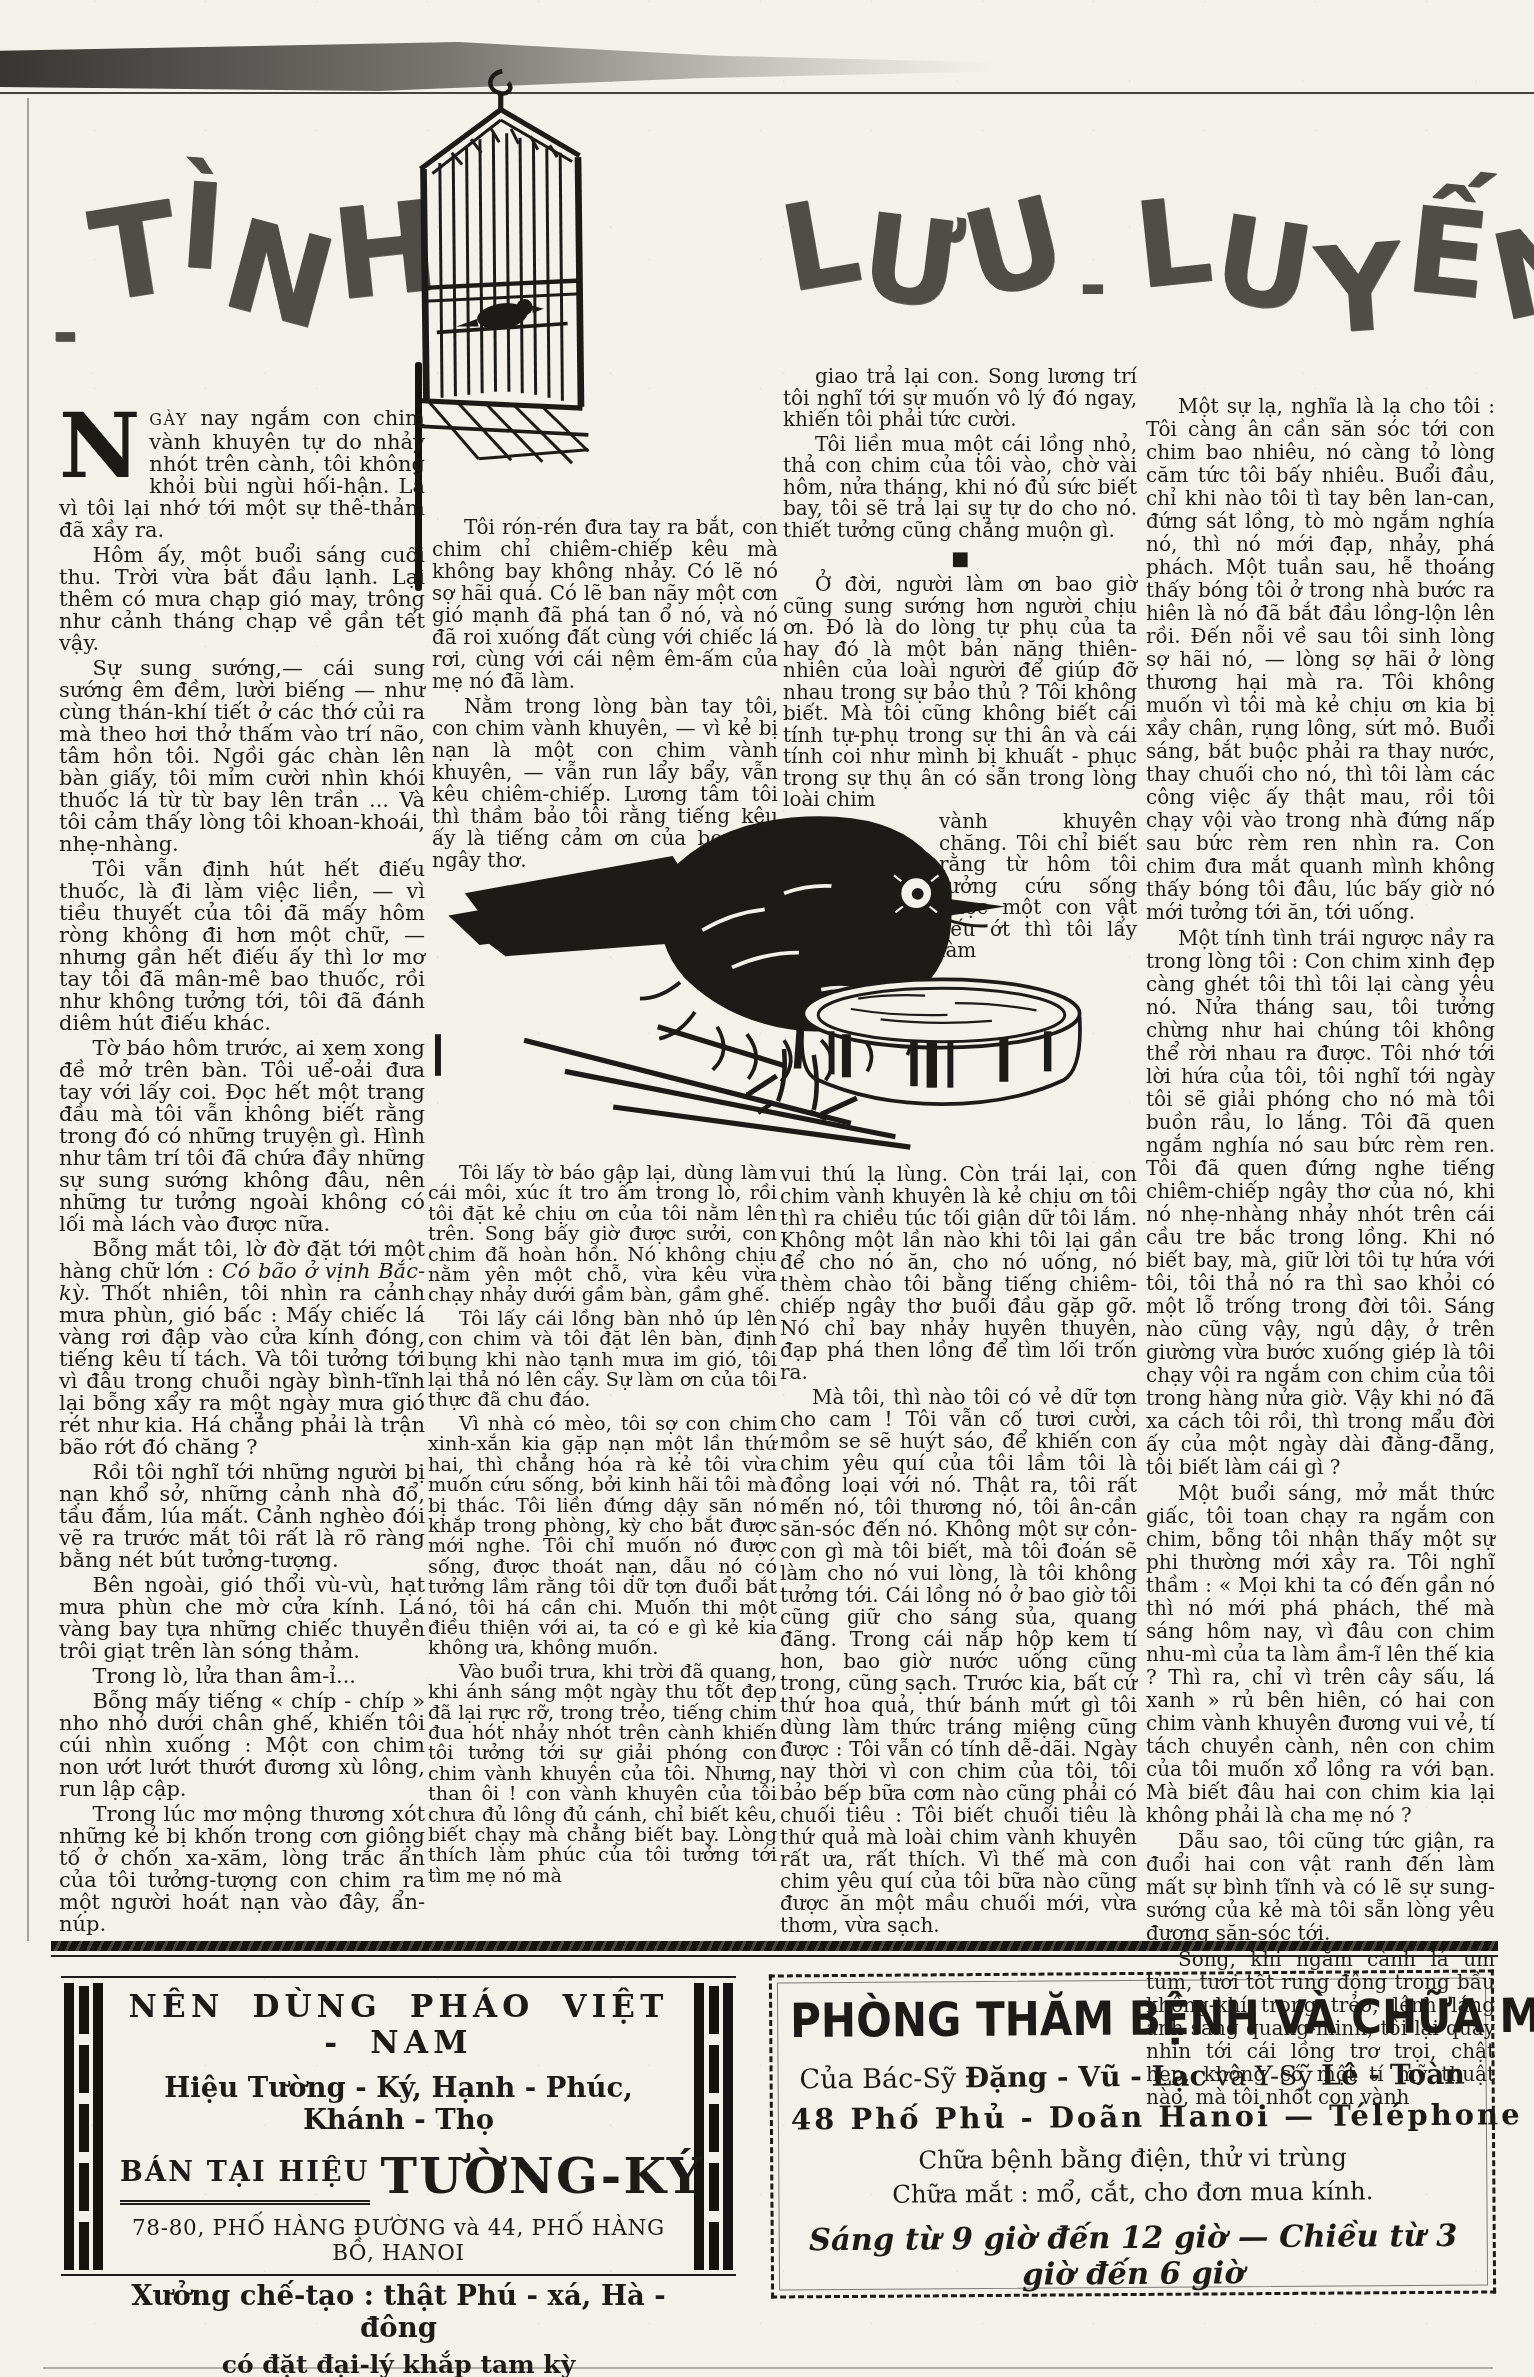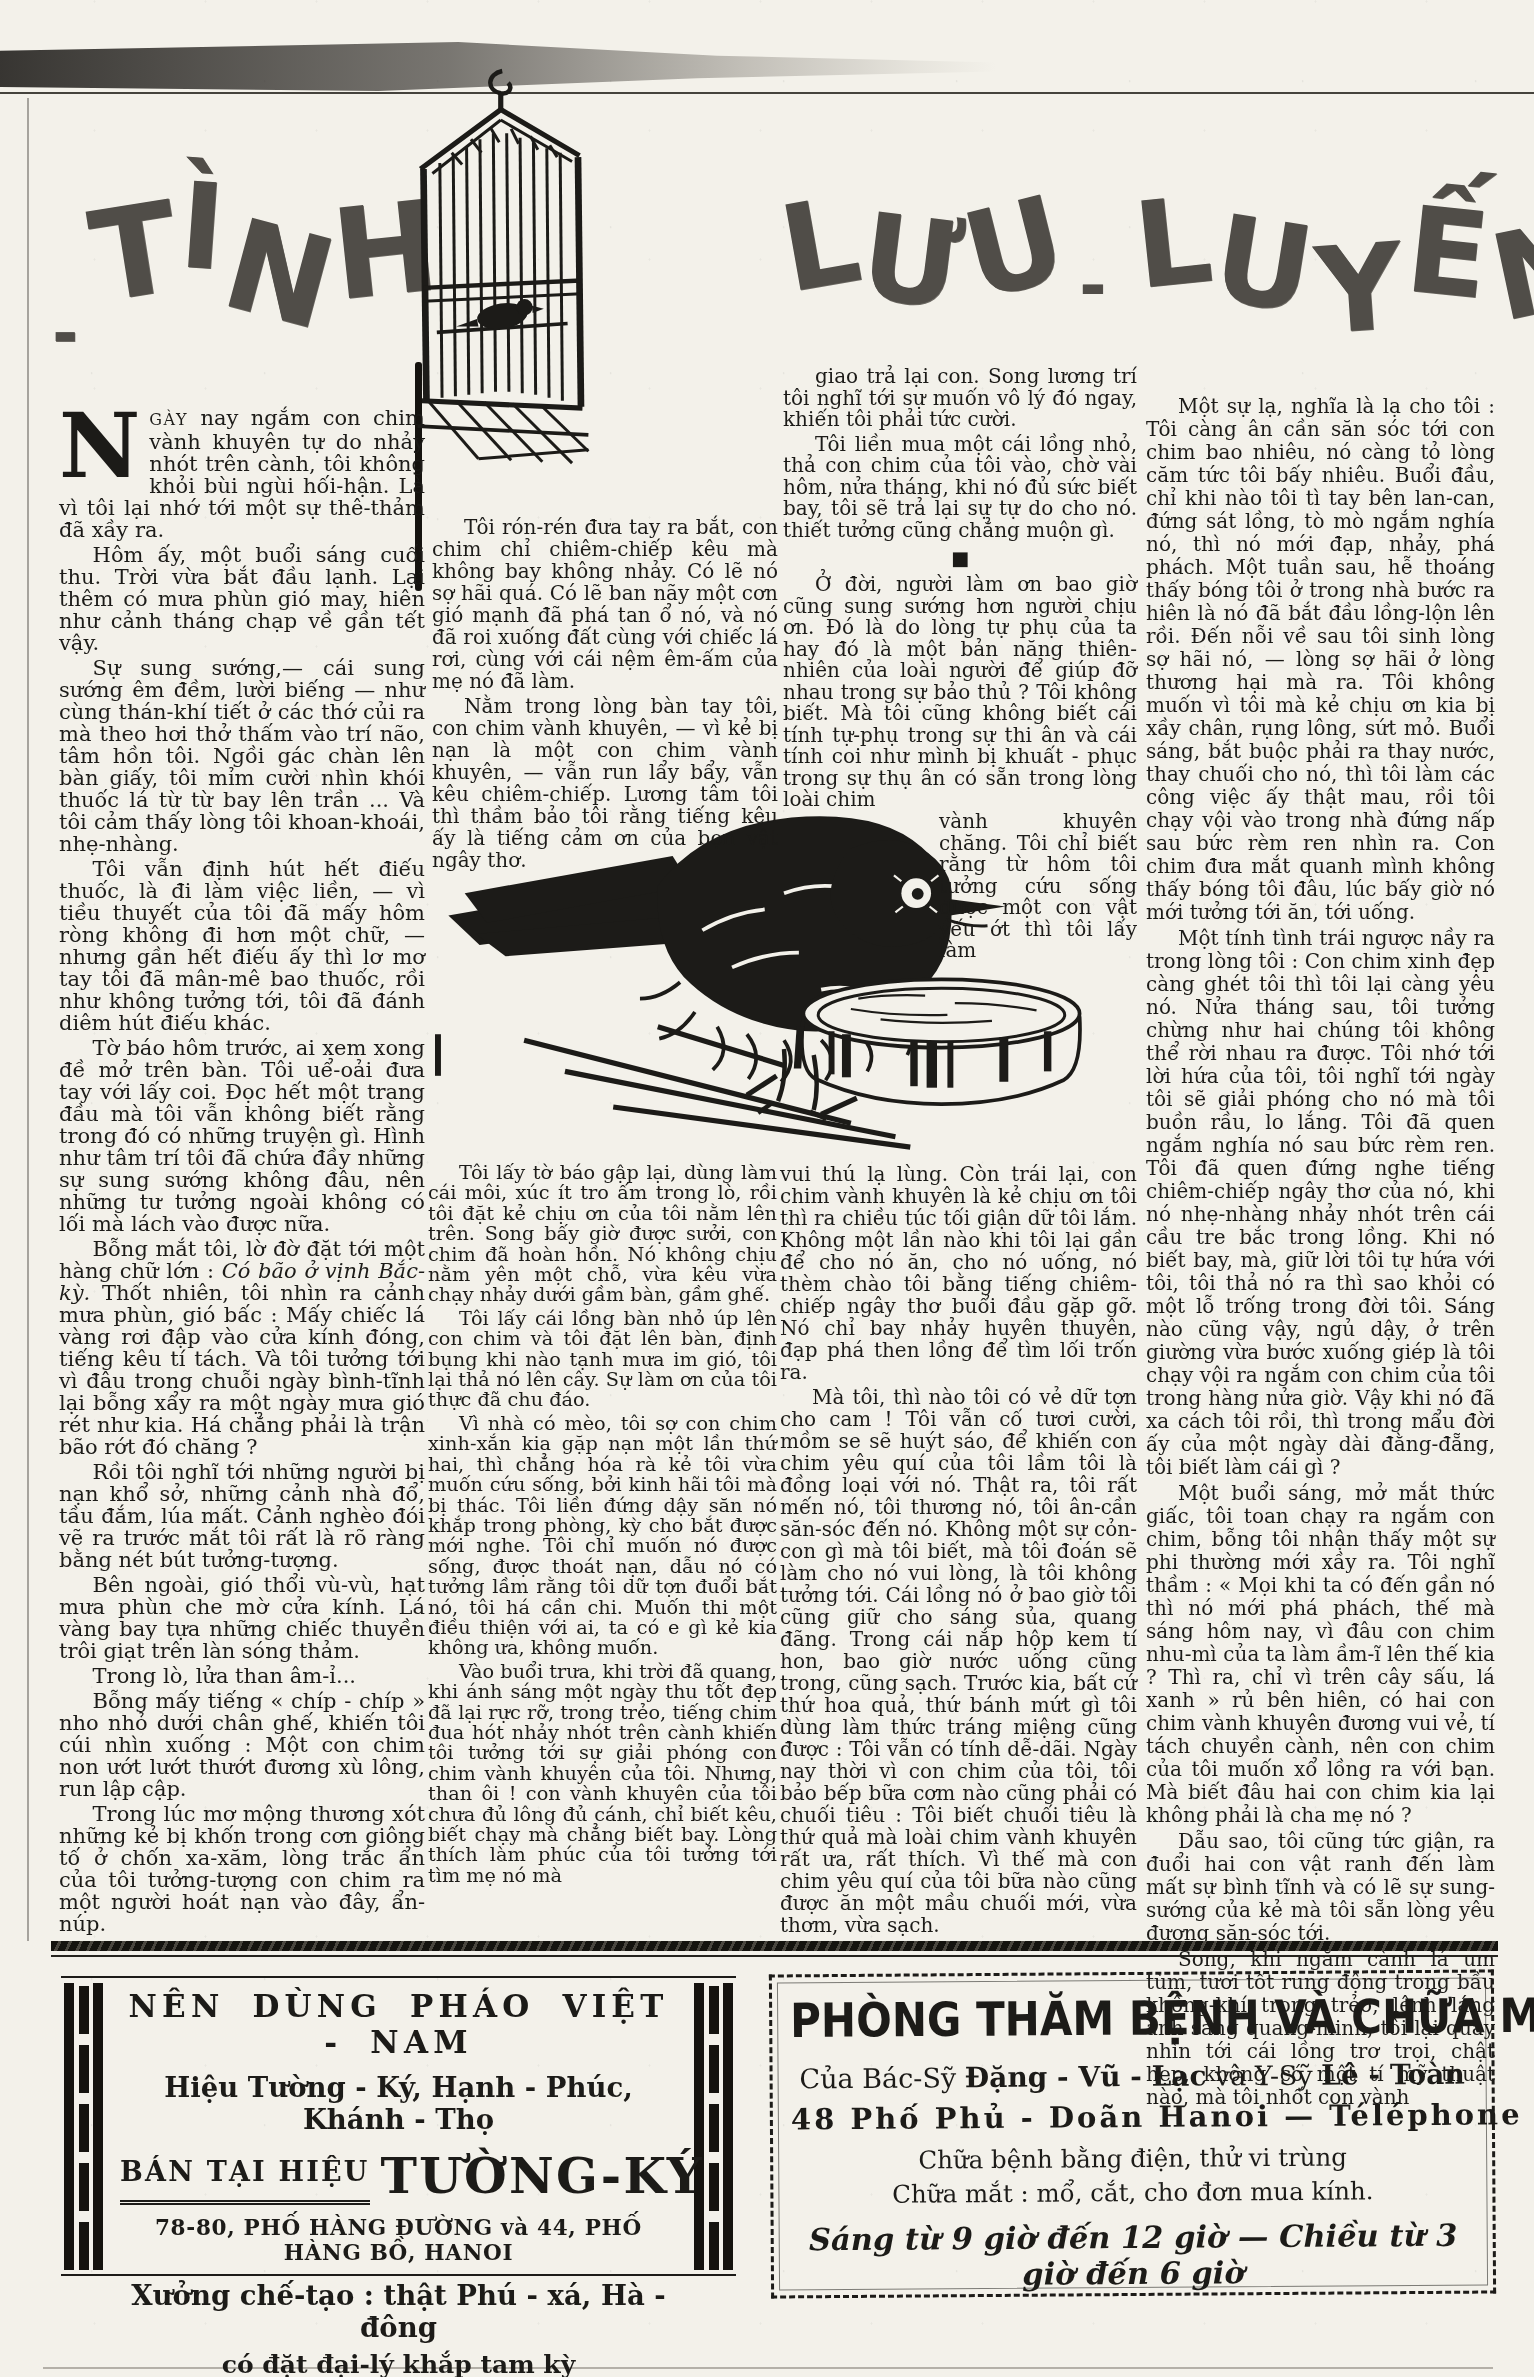--- a/index.html
+++ b/index.html
@@ -71,21 +71,21 @@
     background-clip:content-box;padding:0 4.5px;
     border-left:10.4px solid #15130f;border-right:10.4px solid #15130f;box-sizing:border-box;}
   .sidebar-orn.left{left:3px;}
   .sidebar-orn.right{right:3px;}
   #ad-left .ad-inner{position:absolute;left:59px;right:59px;top:10.4px;}
   .al1{font-weight:bold;font-size:31px;letter-spacing:5.2px;word-spacing:12px;}
   .al2{font-weight:bold;font-size:27.5px;margin-top:10.4px;}
   .al3{margin-top:12px;white-space:nowrap;}
   .al3-label{display:inline-block;font-weight:bold;font-size:27px;letter-spacing:2.2px;border-bottom:5.2px double #1c1b18;padding-bottom:13px;vertical-align:12px;}
   .al3-brand{display:inline-block;font-weight:900;font-size:49px;letter-spacing:2.2px;margin-left:7px;font-family:"DejaVu Serif","Liberation Serif",serif;}
-  .al4{font-weight:bold;font-size:21.5px;margin-top:10.4px;letter-spacing:0.7px;}
+  .al4{font-weight:normal;font-size:21.5px;margin-top:10.4px;letter-spacing:0.7px;}
   .al5{font-weight:bold;font-size:27.5px;margin-top:13.4px;}
   .al6{font-weight:bold;font-size:25px;margin-top:7.4px;}
 
   #ad-right{left:770px;top:1972px;width:725px;height:324px;
     border:3.7px dashed #1c1b18;outline:1.5px solid rgba(28,27,24,.55);outline-offset:-9px;
     box-sizing:border-box;transform:rotate(-.4deg);}
   #ad-right .ad-inner{position:absolute;left:18px;right:18px;top:16.3px;}
   .ar1{font-family:"DejaVu Sans","Liberation Sans",sans-serif;font-weight:900;font-size:42px;
     transform:scaleY(1.12);transform-origin:top;letter-spacing:0px;white-space:nowrap;}
   .ar2{font-size:27px;margin-top:19.3px;}
@@ -247,21 +247,21 @@
         <path d="M560,276 q60,10 130,8"></path>
           <path d="M600,290 q70,8 150,2"></path>
         <path d="M570,262 q40,-6 90,-4"></path>
           <path d="M700,268 q60,0 110,10"></path>
       </g>
     </g>
   </svg>
 
   <div id="col1" class="col">
     <p class="noindent"><span class="dropcap">N</span><span class="smallcaps">GÀY</span><span> nay ngắm con chim vành khuyên tự do nhảy nhót trên cành, tôi không khỏi bùi ngùi hối-hận. Là vì tôi lại nhớ tới một sự thê-thảm đã xầy ra.</span></p>
-    <p>Hôm ấy, một buổi sáng cuối thu. Trời vừa bắt đầu lạnh. Lại thêm có mưa phùn gió may, hiên như cảnh tháng chạp về gần tết vậy.</p>
+    <p>Hôm ấy, một buổi sáng cuối thu. Trời vừa bắt đầu lạnh. Lại thêm có mưa chạp gió may, trông như cảnh tháng chạp về gần tết vậy.</p>
     <p>Sự sung sướng,— cái sung sướng êm đềm, lười biếng — như cùng thán-khí tiết ở các thớ củi ra mà theo hơi thở thấm vào trí não, tâm hồn tôi. Ngồi gác chàn lên bàn giấy, tôi mỉm cười nhìn khói thuốc lá từ từ bay lên trần ... Và tôi cảm thấy lòng tôi khoan-khoái, nhẹ-nhàng.</p>
     <p>Tôi vẫn định hút hết điếu thuốc, là đi làm việc liền, — vì tiều thuyết của tôi đã mấy hôm ròng không đi hơn một chữ, — nhưng gần hết điếu ấy thì lơ mơ tay tôi đã mân-mê bao thuốc, rồi như không tưởng tới, tôi đã đánh diêm hút điếu khác.</p>
     <p>Tờ báo hôm trước, ai xem xong đề mở trên bàn. Tôi uể-oải đưa tay với lấy coi. Đọc hết một trang đầu mà tôi vẫn không biết rằng trong đó có những truyện gì. Hình như tâm trí tôi đã chứa đầy những sự sung sướng không đâu, nên những tư tưởng ngoài không có lối mà lách vào được nữa.</p>
     <p><span>Bỗng mắt tôi, lờ đờ đặt tới một hàng chữ lớn : </span><span class="ital">Có bão ở vịnh Bắc-kỳ.</span><span> Thốt nhiên, tôi nhìn ra cảnh mưa phùn, gió bấc : Mấy chiếc lá vàng rơi đập vào cửa kính đóng, tiếng kêu tí tách. Và tôi tưởng tới vì đâu trong chuỗi ngày bình-tĩnh lại bỗng xẩy ra một ngày mưa gió rét như kia. Há chẳng phải là trận bão rớt đó chăng ?</span></p>
     <p>Rồi tôi nghĩ tới những người bị nạn khổ sở, những cảnh nhà đổ, tầu đắm, lúa mất. Cảnh nghèo đói vẽ ra trước mắt tôi rất là rõ ràng bằng nét bút tưởng-tượng.</p>
     <p>Bên ngoài, gió thổi vù-vù, hạt mưa phùn che mờ cửa kính. Lá vàng bay tựa những chiếc thuyền trôi giạt trên làn sóng thảm.</p>
     <p>Trong lò, lửa than âm-ỉ...</p>
     <p>Bỗng mấy tiếng « chíp - chíp » nho nhỏ dưới chân ghế, khiến tôi cúi nhìn xuống : Một con chim non ướt lướt thướt đương xù lông, run lập cập.</p>
     <p>Trong lúc mơ mộng thương xót những kẻ bị khốn trong cơn giông tố ở chốn xa-xăm, lòng trắc ẩn của tôi tưởng-tượng con chim ra một người hoát nạn vào đây, ẩn-núp.</p>
   </div>

